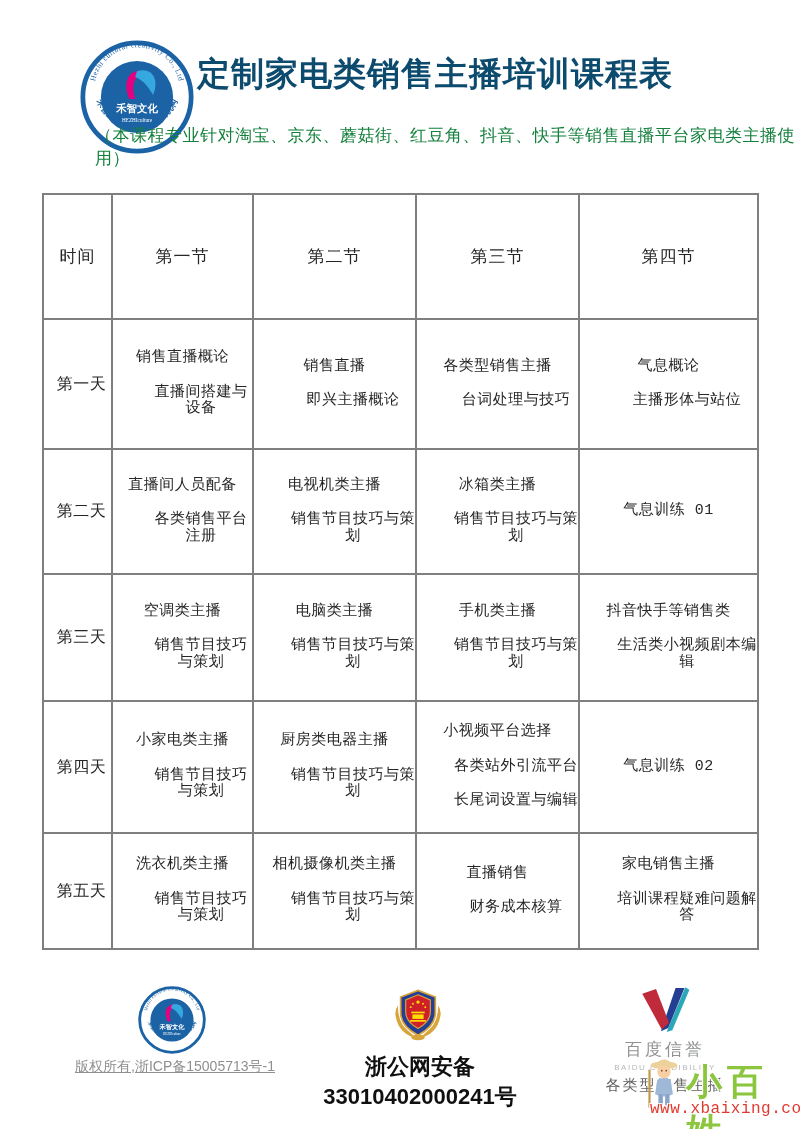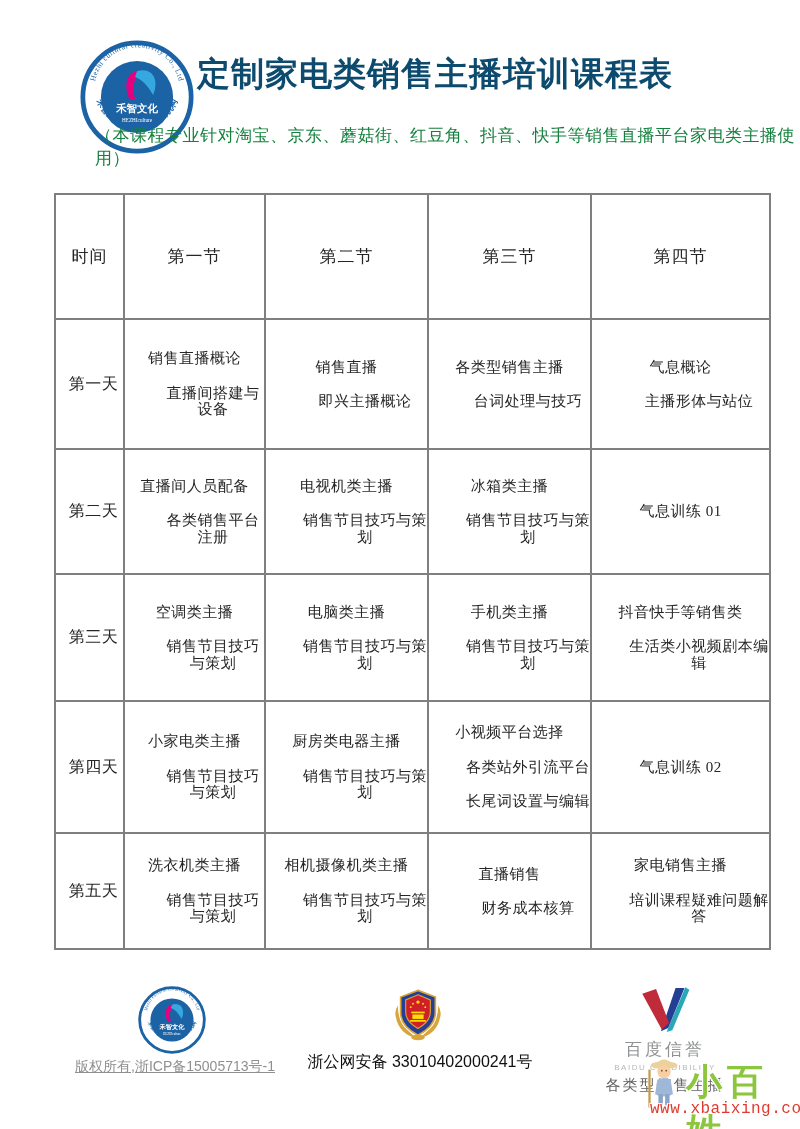--- a/index.html
+++ b/index.html
@@ -26,21 +26,21 @@
   .logo-footer{position:absolute;left:138px;top:986px;width:68px;height:68px;}
   .page-title{
     position:absolute;left:170px;top:52px;width:530px;text-align:center;
     font-size:33px;font-weight:bold;letter-spacing:1px;color:#0c4a6e;
   }
   .page-subtitle{
     position:absolute;left:95px;top:124px;width:700px;text-align:left;
     font-size:17px;color:#15803d;letter-spacing:.5px;
   }
   
-  .table-wrap{position:absolute;left:54px;top:193px;}
+  .table-wrap{position:absolute;left:42px;top:193px;font-family:Liberation Mono, monospace;}
   table{border-collapse:collapse;table-layout:fixed;width:715px;}
   td,th{
     border:2px solid var(--border-gray);
     text-align:center;vertical-align:middle;padding:0;
     color:#262626;font-weight:normal;
   }
   thead tr{height:125px;}
   thead th{font-size:17px;letter-spacing:1px;}
   tbody tr:nth-child(1){height:130px;}
   tbody tr:nth-child(2){height:125px;}
@@ -53,21 +53,21 @@
   
   .copyright-text{
     position:absolute;left:60px;top:1058px;width:230px;text-align:center;
     font-family:"Liberation Sans","DejaVu Sans",sans-serif;
     font-size:14px;color:#8f8f8f;text-decoration:underline;
   }
   .police-badge{position:absolute;left:390px;top:984px;width:56px;height:62px;}
   .police-text{
     position:absolute;left:280px;top:1052px;width:280px;text-align:center;
     font-family:"Liberation Sans","DejaVu Sans",sans-serif;
-    font-size:16px;font-weight:normal;color:#101010;
+    font-size:22px;font-weight:bold;color:#101010;
   }
   .baidu-block{
     position:absolute;left:590px;top:984px;width:150px;text-align:center;
     font-family:"Liberation Sans","DejaVu Sans",sans-serif;
   }
   .baidu-v{width:52px;height:52px;margin:0 auto;display:block;}
   .baidu-cn{font-size:17px;color:#8f9193;letter-spacing:3px;margin-top:2px;}
   .baidu-en{font-size:8px;color:#b5b7b9;letter-spacing:1.5px;margin-top:2px;}
   .baidu-cert{font-size:15px;color:#636363;letter-spacing:2px;margin-top:4px;}
   

